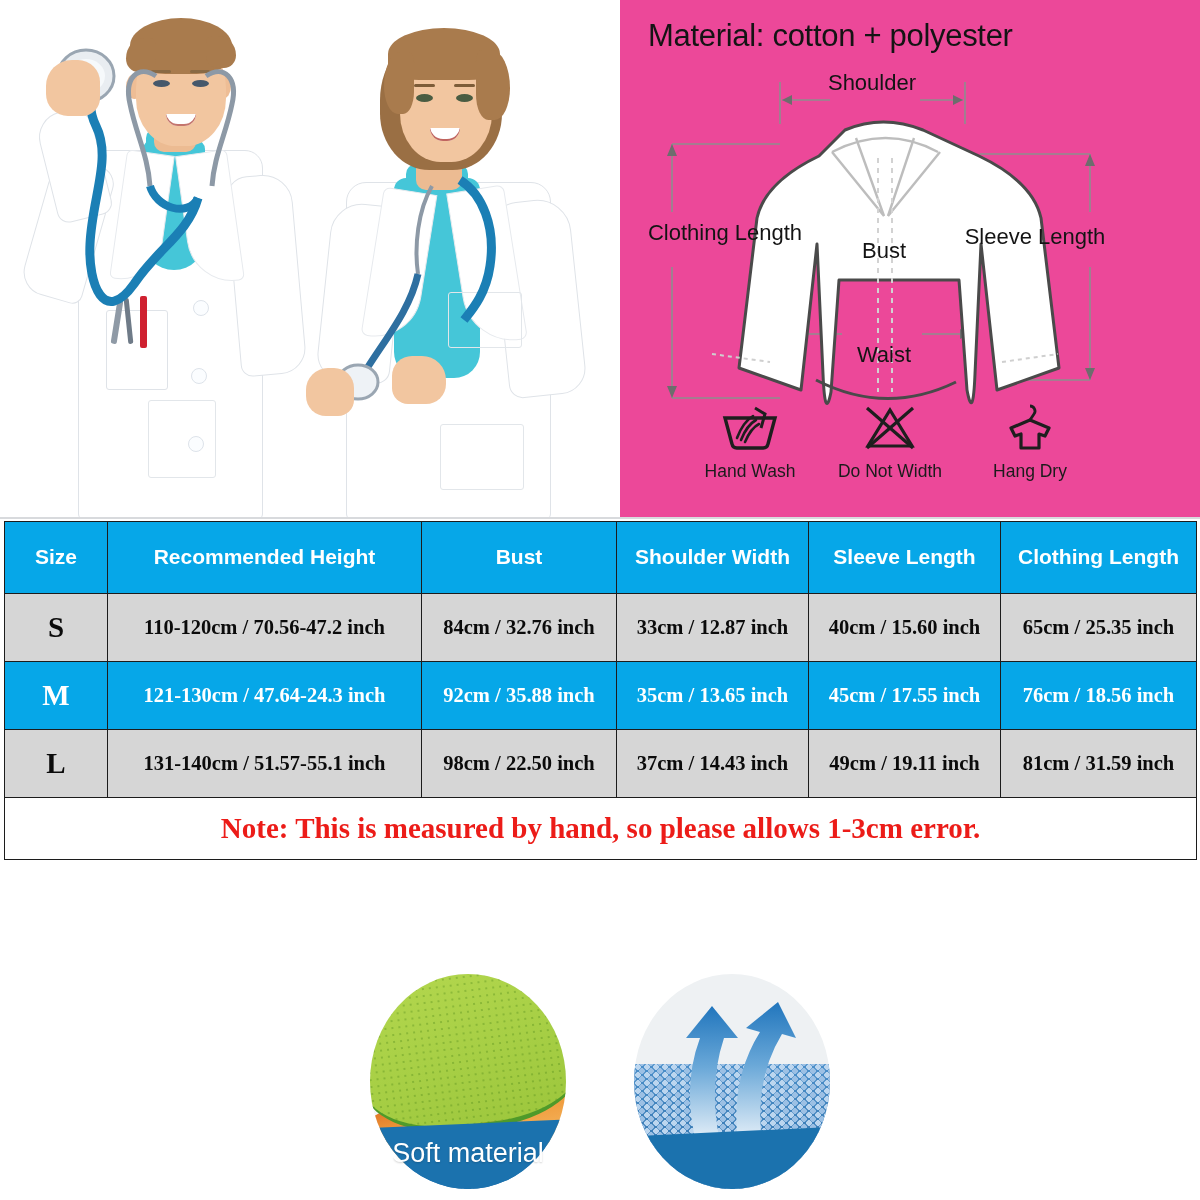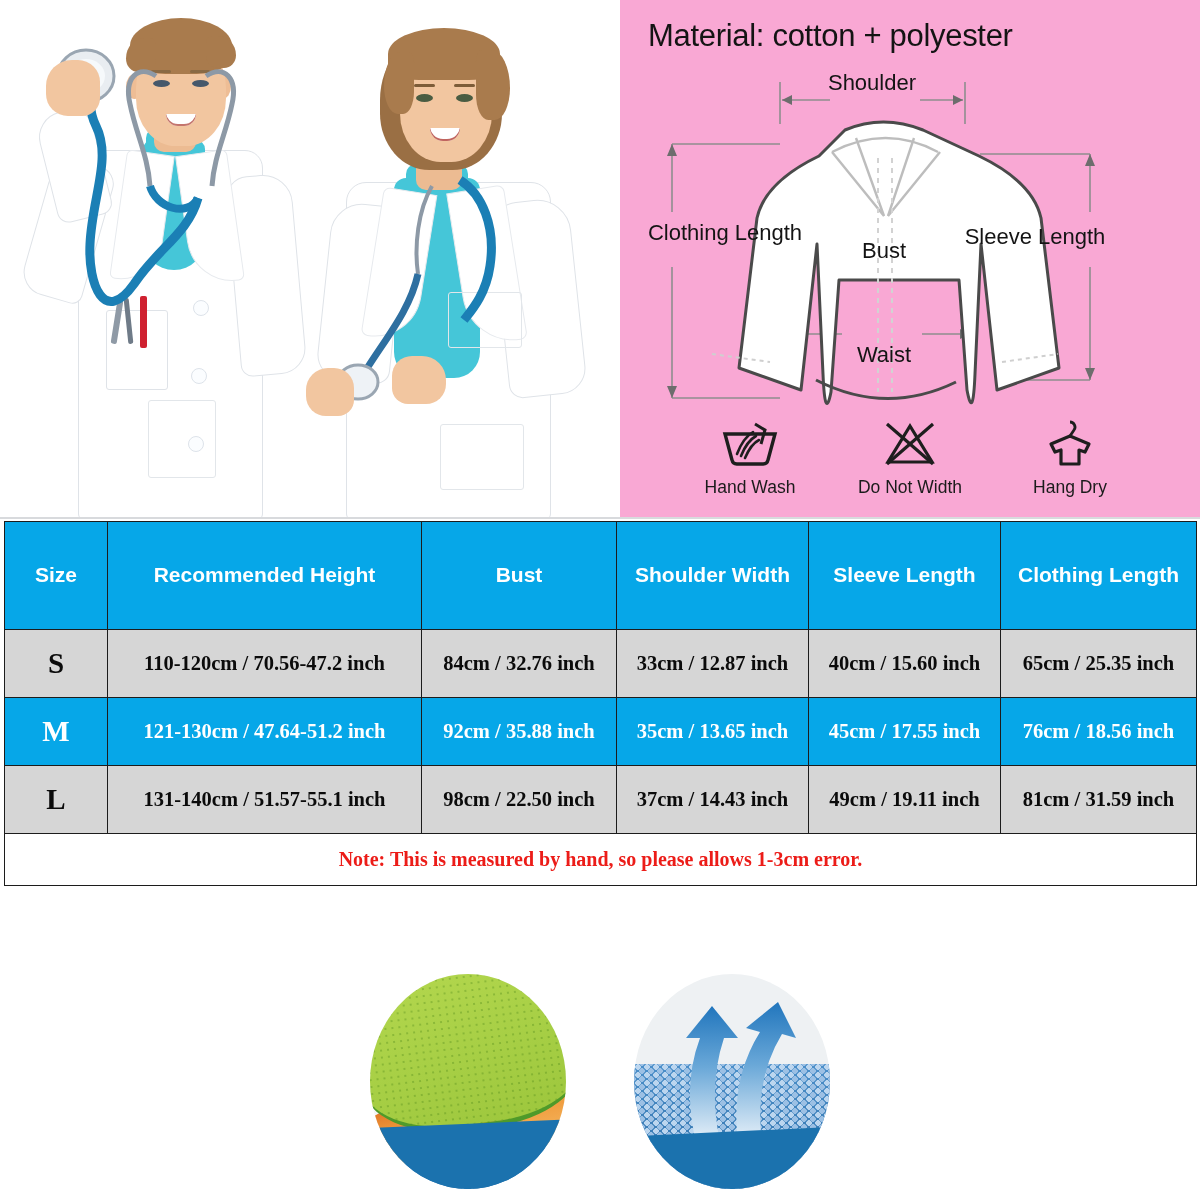--- a/index.html
+++ b/index.html
@@ -30,31 +30,31 @@
   .ear  { background:#eebd95; border-radius:50%; }
   .hair { background:#a97b4d; }
   .neck { background:#ecbb92; }
   .coat { background:#ffffff; border:1.6px solid #dfe3e8; }
   .shirt{ background:#45c6d8; }
   .hand { background:#f2c6a0; border-radius:45%; }
   .btn  { background:#fbfdff; border:1px solid #dde3ea; border-radius:50%; }
 
   
   .diagram-area {
-    position:relative; width:580px; height:518px; background:#f9a8d4;
+    position:relative; width:580px; height:518px; background:#ec4899;
   }
   .material-title {
     position:absolute; left:28px; top:18px;
     font-size:31px; color:#141414; letter-spacing:-0.3px;
     font-family:"Liberation Sans", sans-serif; white-space:nowrap;
   }
   .shirt-svg { position:absolute; left:10px; top:62px; }
   .care-row {
-    position:absolute; left:60px; top:418px; width:460px;
-    display:flex; justify-content:space-between; align-items:flex-end;
+    position:absolute; left:60px; top:402px; width:460px;
+    display:flex; align-items:flex-end;
   }
   .care-item { width:140px; text-align:center; }
   .care-label {
     margin-top:3px; font-size:17.5px; color:#1b1b1b;
     font-family:"Liberation Sans", sans-serif; white-space:nowrap;
   }
 
   
   .table-wrap {
     position:absolute; left:4px; top:521px; width:1192px;
@@ -63,33 +63,33 @@
     width:1192px; border-collapse:collapse;
     table-layout:fixed;
   }
   table.size-table td, table.size-table th {
     border:1.6px solid #1c1c1c;
     text-align:center; vertical-align:middle;
     padding:0 2px;
   }
   thead th {
     background:#06a7e8; color:#ffffff;
-    font-size:21px; font-weight:bold; height:108px; line-height:1.25;
+    font-size:21px; font-weight:bold; height:72px; line-height:1.25;
     font-family:"Liberation Sans", sans-serif;
   }
   tbody td {
     height:68px; font-size:20.5px; font-weight:bold;
     font-family:"Liberation Serif", serif;
   }
   tbody tr.odd td { background:#d6d6d6; color:#0b0b0b; }
   tbody tr.even td { background:#06a7e8; color:#ffffff; }
   td.size-cell { font-size:29px; }
   tr.note-row td {
-    background:#ffffff; color:#ec1c18; height:52px;
-    font-size:20px; font-weight:bold;
+    background:#ffffff; color:#ec1c18; height:62px;
+    font-size:29px; font-weight:bold;
     font-family:"Liberation Serif", serif;
   }
 
   
   col.c-size  { width:103px; }
   col.c-hgt   { width:314px; }
   col.c-bust  { width:195px; }
   col.c-shldr { width:192px; }
   col.c-slv   { width:192px; }
   col.c-cloth { width:196px; }
@@ -447,21 +447,21 @@
         <tr class="odd">
           <td class="size-cell">S</td>
           <td>110-120cm / 70.56-47.2 inch</td>
           <td>84cm / 32.76 inch</td>
           <td>33cm / 12.87 inch</td>
           <td>40cm / 15.60 inch</td>
           <td>65cm / 25.35 inch</td>
         </tr>
         <tr class="even">
           <td class="size-cell">M</td>
-          <td>121-130cm / 47.64-51.2 inch</td>
+          <td>121-130cm / 47.64-24.3 inch</td>
           <td>92cm / 35.88 inch</td>
           <td>35cm / 13.65 inch</td>
           <td>45cm / 17.55 inch</td>
           <td>76cm / 18.56 inch</td>
         </tr>
         <tr class="odd">
           <td class="size-cell">L</td>
           <td>131-140cm / 51.57-55.1 inch</td>
           <td>98cm / 22.50 inch</td>
           <td>37cm / 14.43 inch</td>
@@ -477,20 +477,21 @@
 
   <div class="badges">
 
     <div class="badge">
       <div class="disc soft-disc">
         <div class="soft-blue"></div>
         <div class="soft-orange"></div>
         <div class="soft-green"></div>
         <div class="soft-bottomband"></div>
       </div>
+      <div class="caption">Soft material</div>
     </div>
 
     <div class="badge">
       <div class="disc brth-disc">
         <div class="brth-fabric"></div>
         <svg class="brth-arrows" viewBox="0 0 196 215">
           <defs>
             <linearGradient id="ag" x1="0" y1="1" x2="0" y2="0">
               <stop offset="0%" stop-color="#e8f1f9"></stop>
               <stop offset="55%" stop-color="#6aa8d8"></stop>

